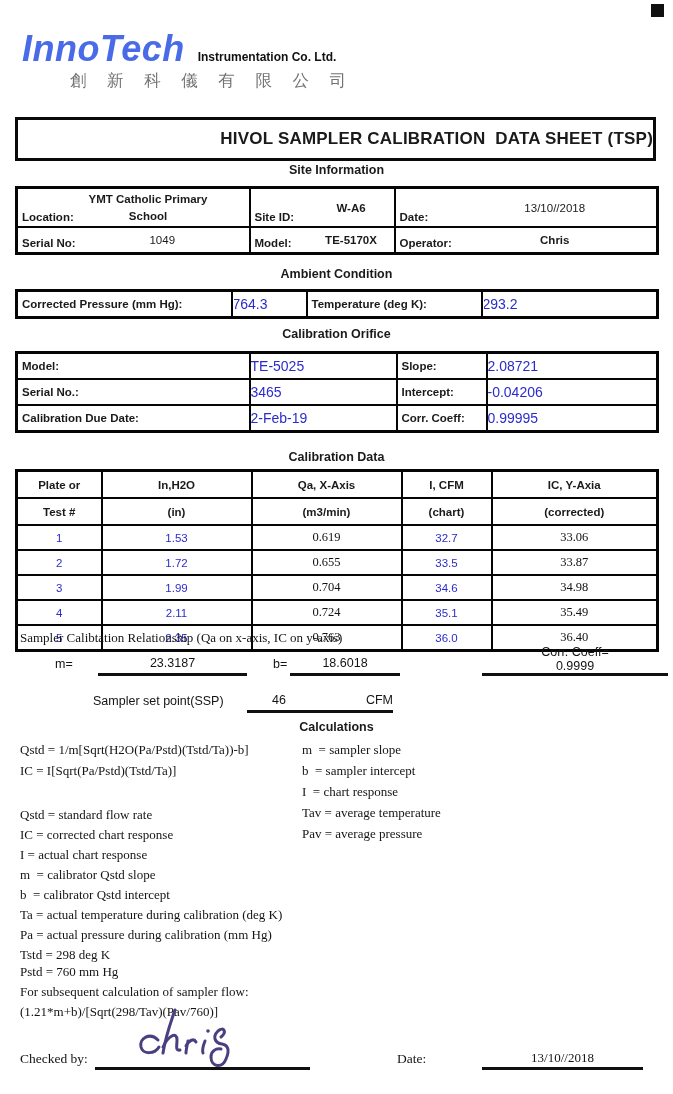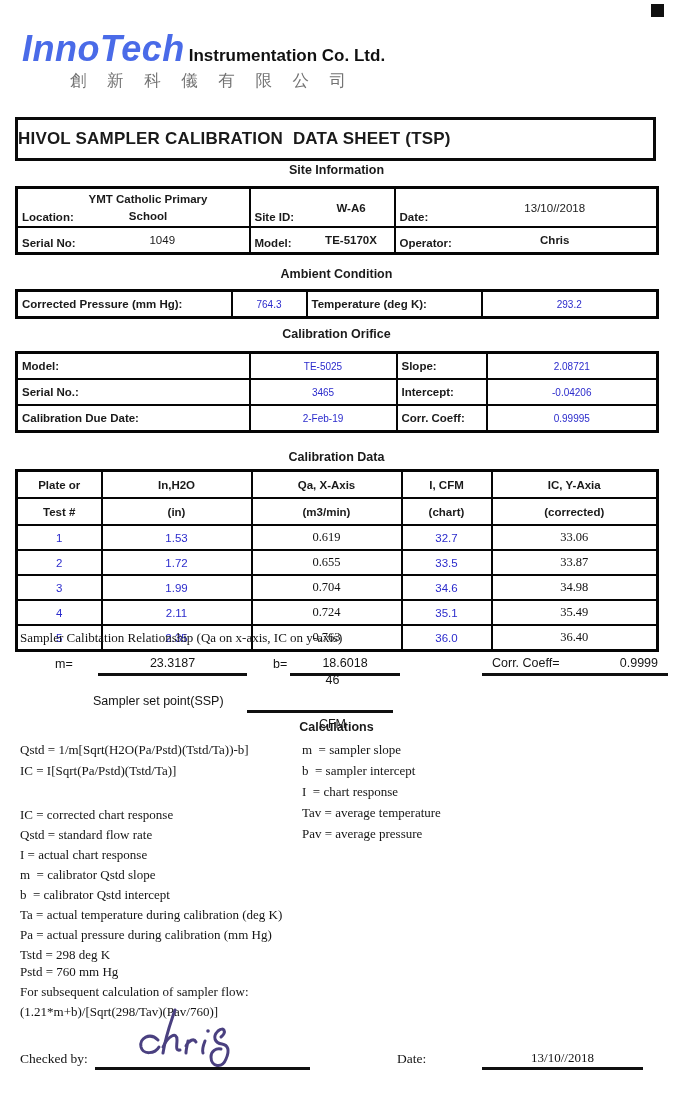--- a/index.html
+++ b/index.html
@@ -5,28 +5,28 @@
   html,body { margin:0; padding:0; background:#ffffff; }
   .sheet {
     position:relative; width:673px; height:1094px; background:#ffffff;
     font-family:"Liberation Sans", sans-serif; color:#1a1a1a; overflow:hidden;
   }
   .abs { position:absolute; }
 
   
   .logo-row { left:22px; top:28px; display:flex; align-items:baseline; }
   .logo { font-size:36px; font-weight:bold; font-style:italic; color:#4a6be8; letter-spacing:0.5px; }
-  .company-en { font-size:17px; font-weight:bold; color:#111; margin-left:4px; }
+  .company-en { font-size:12px; font-weight:bold; color:#111; margin-left:13px; }
   .company-zh { left:22px; top:70px; font-size:16.5px; letter-spacing:8px; color:#737373;margin-left:48px; }
   .corner-mark { left:651px; top:4px; width:13px; height:13px; background:#101010; }
 
   
   .title-box {
     left:15px; top:117px; width:635px; height:38px;
-    border:3px solid #0a0a0a; display:flex; align-items:center; justify-content:flex-start;
+    border:3px solid #0a0a0a; display:flex; align-items:center; justify-content:flex-end;
   }
   .title-box span { font-size:17px; font-weight:bold; letter-spacing:0.2px; }
 
   .heading { left:0; width:673px; text-align:center; font-size:12.5px; font-weight:bold; }
 
   table { border-collapse:collapse; table-layout:fixed; position:absolute; background:#fff; }
   table { border:3px solid #050505; }
   td { border:2px solid #050505; padding:0; overflow:hidden; font-size:11.5px; vertical-align:middle; }
 
   
@@ -38,21 +38,21 @@
   .site tr.r1 td { height:37px; vertical-align:middle; }
   .site tr.r2 td { height:24px; }
   .site .plain { font-weight:normal; }
 
   
   .ambient { left:15px; top:289px; width:641px; }
   .ambient td { height:24px;border-radius:8px; }
   .orifice { left:15px; top:351px; width:641px; }
   .orifice td { height:24px; }
   .lblcell { font-weight:bold; padding-left:4px; text-align:left; }
-  .bluecell { text-align:center; color:#2b2bcc; font-size:10px; }
+  .bluecell { text-align:left; color:#2b2bcc; font-size:14px; }
 
   
   .caldata { left:15px; top:469px; width:641px; }
   .caldata td { text-align:center; }
   .caldata tr.hdr td { height:25px; font-weight:bold; }
   .caldata tr.data td { height:23px; }
   .caldata tr.data td:nth-child(1),
   .caldata tr.data td:nth-child(2),
   .caldata tr.data td:nth-child(4) { color:#2b2bcc; font-size:11.5px; }
   .caldata tr.data td:nth-child(3),
@@ -62,23 +62,23 @@
   .rel-title { left:20px; top:630px; }
 
   .fieldline { border-bottom:3px solid #101010; height:20px; box-sizing:border-box;
                font-size:12.5px; color:#141414; text-align:center; }
   .slabel { font-size:12.5px; color:#141414; white-space:nowrap; }
 
   .m-label { left:55px; top:657px; }
   .m-field { left:98px; top:656px; width:149px; }
   .b-label { left:273px; top:657px; }
   .b-field { left:290px; top:656px; width:110px; }
-  .corr-field { left:482px; top:656px; width:186px; display:flex; justify-content:space-between; padding:0 10px; box-sizing:border-box; }
+  .corr-field { left:482px; top:656px; width:186px; display:flex; justify-content:flex-end; padding:0 10px; box-sizing:border-box;flex-direction:column; }
   .ssp-label { left:93px; top:694px; }
-  .ssp-field { left:247px; top:693px; width:146px; display:flex; justify-content:center; padding-left:25px; gap:30px; box-sizing:border-box;flex-direction:column; }
+  .ssp-field { left:247px; top:693px; width:146px; display:flex; justify-content:space-between; padding-left:25px; gap:30px; box-sizing:border-box; }
 
   .calc-heading { left:0; top:720px; width:673px; text-align:center; font-size:12.5px; font-weight:bold; }
   .textcol { line-height:21px; white-space:nowrap; }
   .formulas { left:20px; top:739px; }
   .right-defs { left:302px; top:739px; }
   .left-defs { left:20px; top:805px; line-height:20px; }
   .extra-defs { left:20px; top:962px; line-height:20px; }
 
   .checked-label { left:20px; top:1051px; font-size:13.5px; }
   .checked-line { left:95px; top:1050px; width:215px; }
@@ -278,22 +278,22 @@
 
   <div class="abs serif textcol right-defs">
     <div>m&nbsp;&nbsp;= sampler slope</div>
     <div>b&nbsp;&nbsp;= sampler intercept</div>
     <div>I&nbsp;&nbsp;= chart response</div>
     <div>Tav = average temperature</div>
     <div>Pav = average pressure</div>
   </div>
 
   <div class="abs serif left-defs">
+    <div>Qstd = standard flow rate</div>
     <div>IC = corrected chart response</div>
-    <div>Qstd = standard flow rate</div>
     <div>I = actual chart response</div>
     <div>m&nbsp; = calibrator Qstd slope</div>
     <div>b&nbsp; = calibrator Qstd intercept</div>
     <div>Ta = actual temperature during calibration (deg K)</div>
     <div>Pa = actual pressure during calibration (mm Hg)</div>
     <div>Tstd = 298 deg K</div>
   </div>
 
   <div class="abs serif extra-defs">
     <div>Pstd = 760 mm Hg</div>

